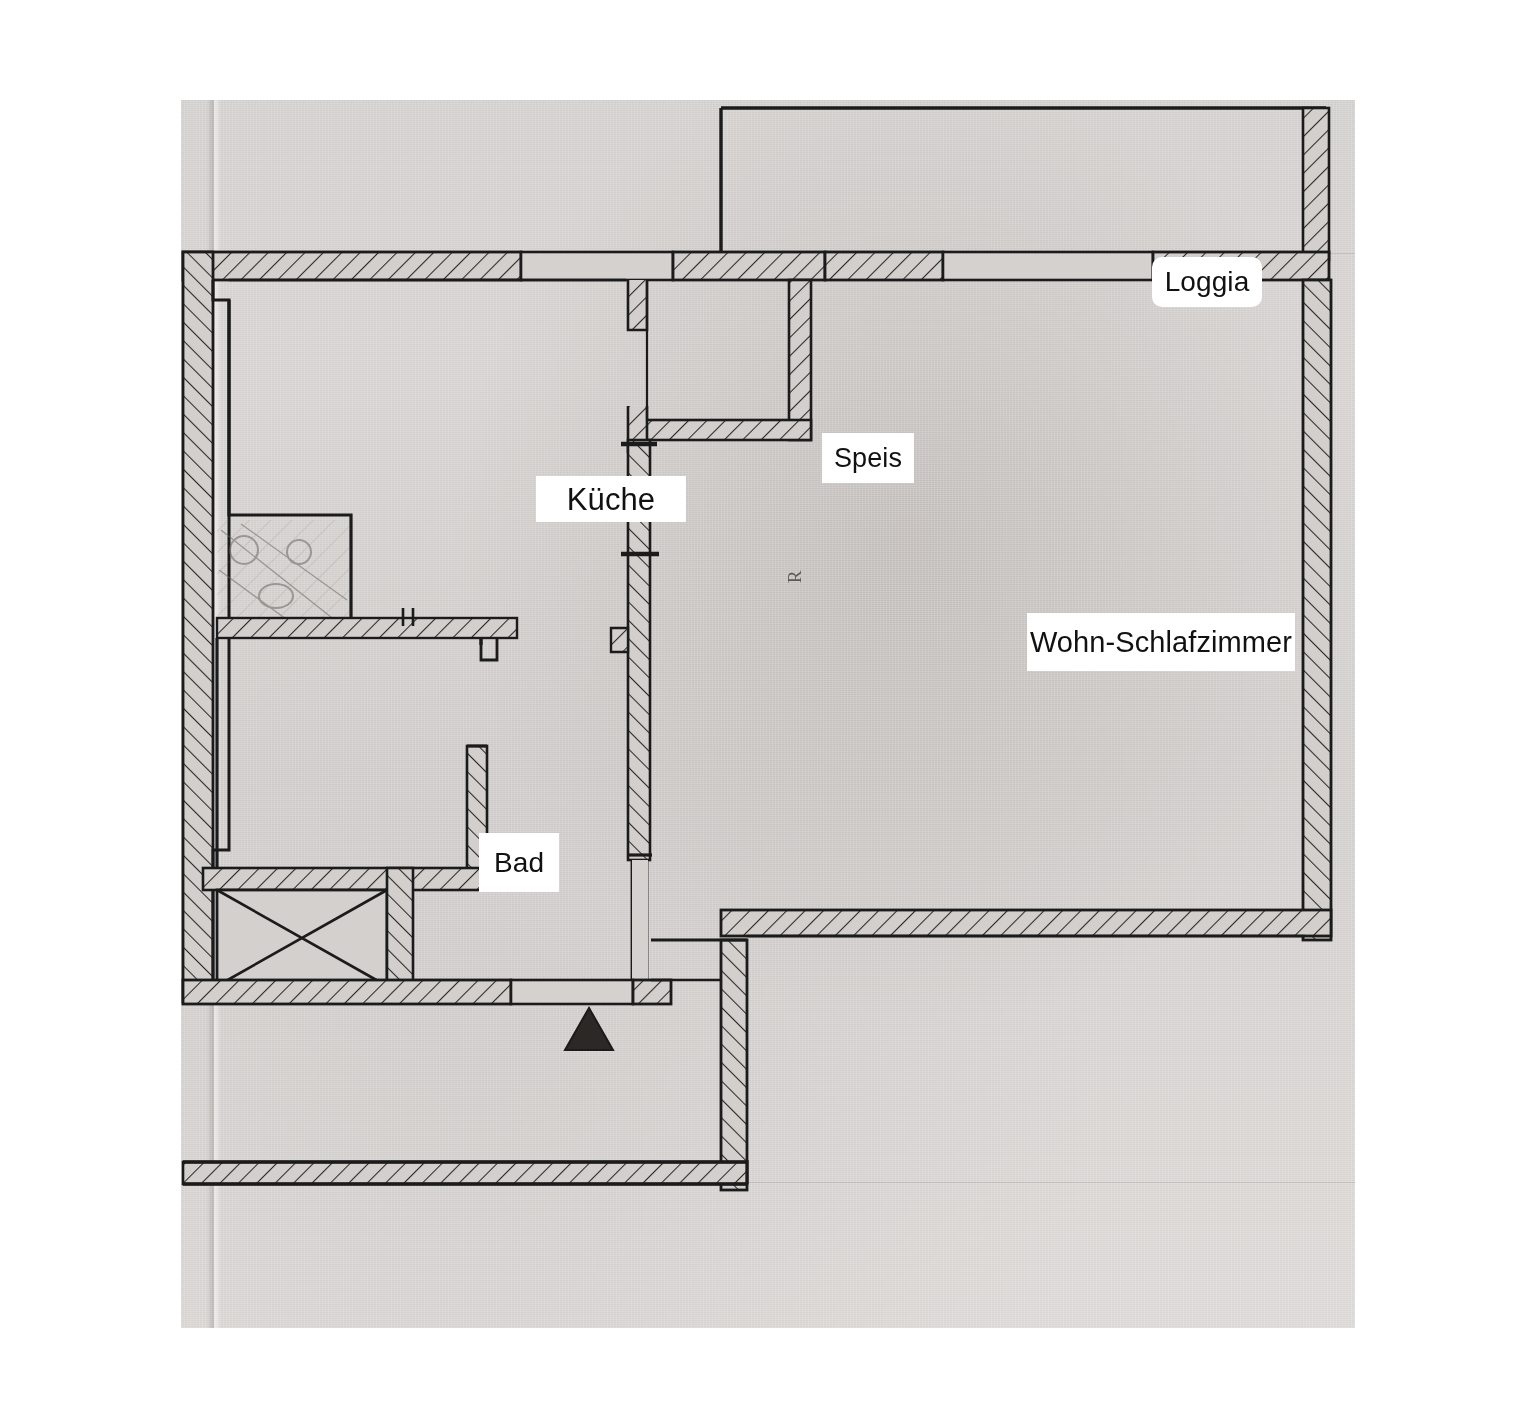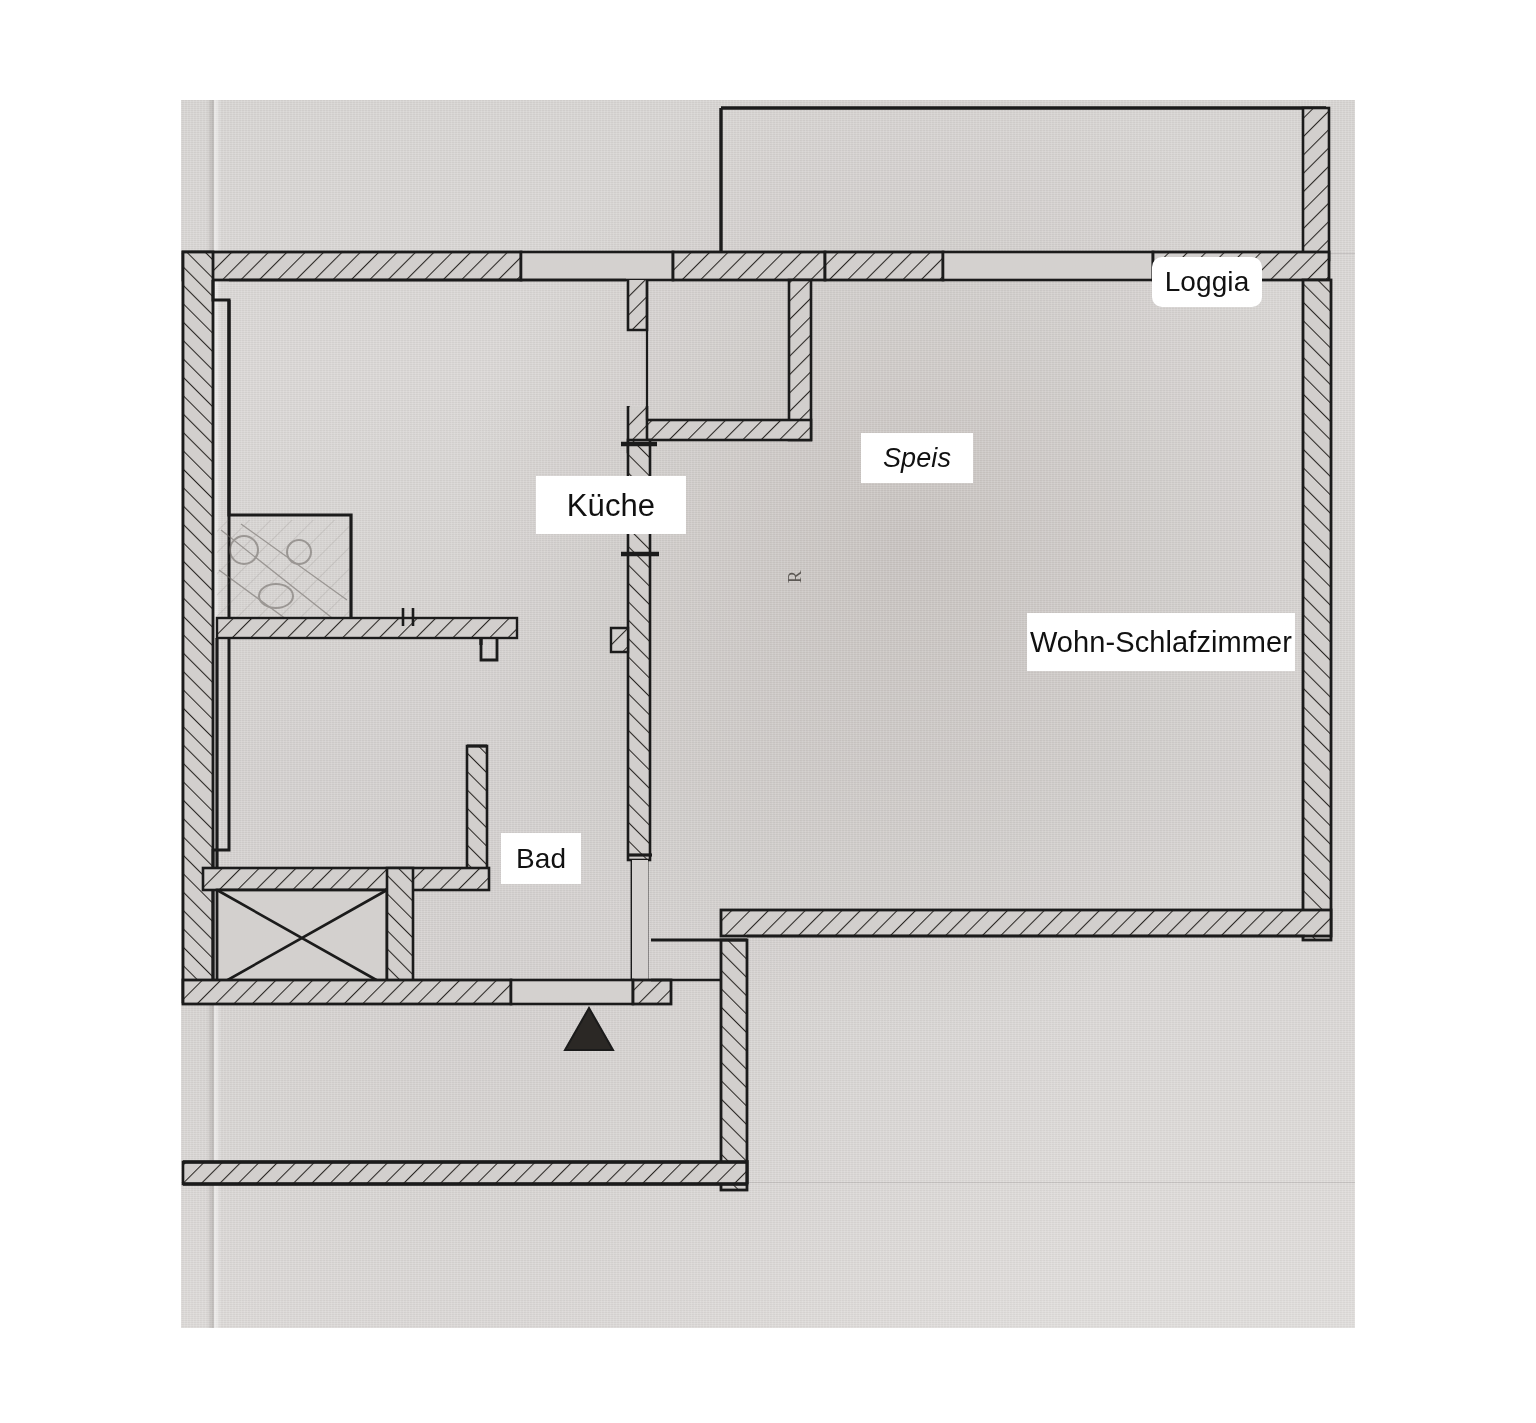--- a/index.html
+++ b/index.html
@@ -68,25 +68,25 @@
     color: #111111;
     font-family: "Liberation Sans", sans-serif;
     font-weight: 400;
     display: flex;
     align-items: center;
     justify-content: center;
     white-space: nowrap;
     letter-spacing: .1px;
     line-height: 1;
   }
-  #label-kueche  { left: 355px; top: 376px;  width: 150px; height: 58px; font-size: 31px; }
-  #label-speis   { left: 680px; top: 333px;  width: 112px; height: 50px; font-size: 27px; font-style: italic; }
+  #label-kueche  { left: 355px; top: 376px;  width: 150px; height: 46px; font-size: 31px; }
+  #label-speis   { left: 641px; top: 333px;  width: 92px; height: 50px; font-size: 27px; }
   #label-loggia  { left: 971px; top: 157px;  width: 110px; height: 50px; font-size: 28px; border-radius: 10px; }
   #label-wohn    { left: 846px; top: 513px;  width: 268px; height: 58px; font-size: 29px; }
-  #label-bad     { left: 320px; top: 733px;  width: 80px;  height: 51px; font-size: 28px; }
+  #label-bad     { left: 298px; top: 733px;  width: 80px;  height: 59px; font-size: 28px; }
 
   
   #annot-r {
     position: absolute;
     left: 608px;
     top: 466px;
     font-family: "Liberation Serif", serif;
     font-size: 19px;
     color: #4a4642;
     transform: rotate(-90deg);

